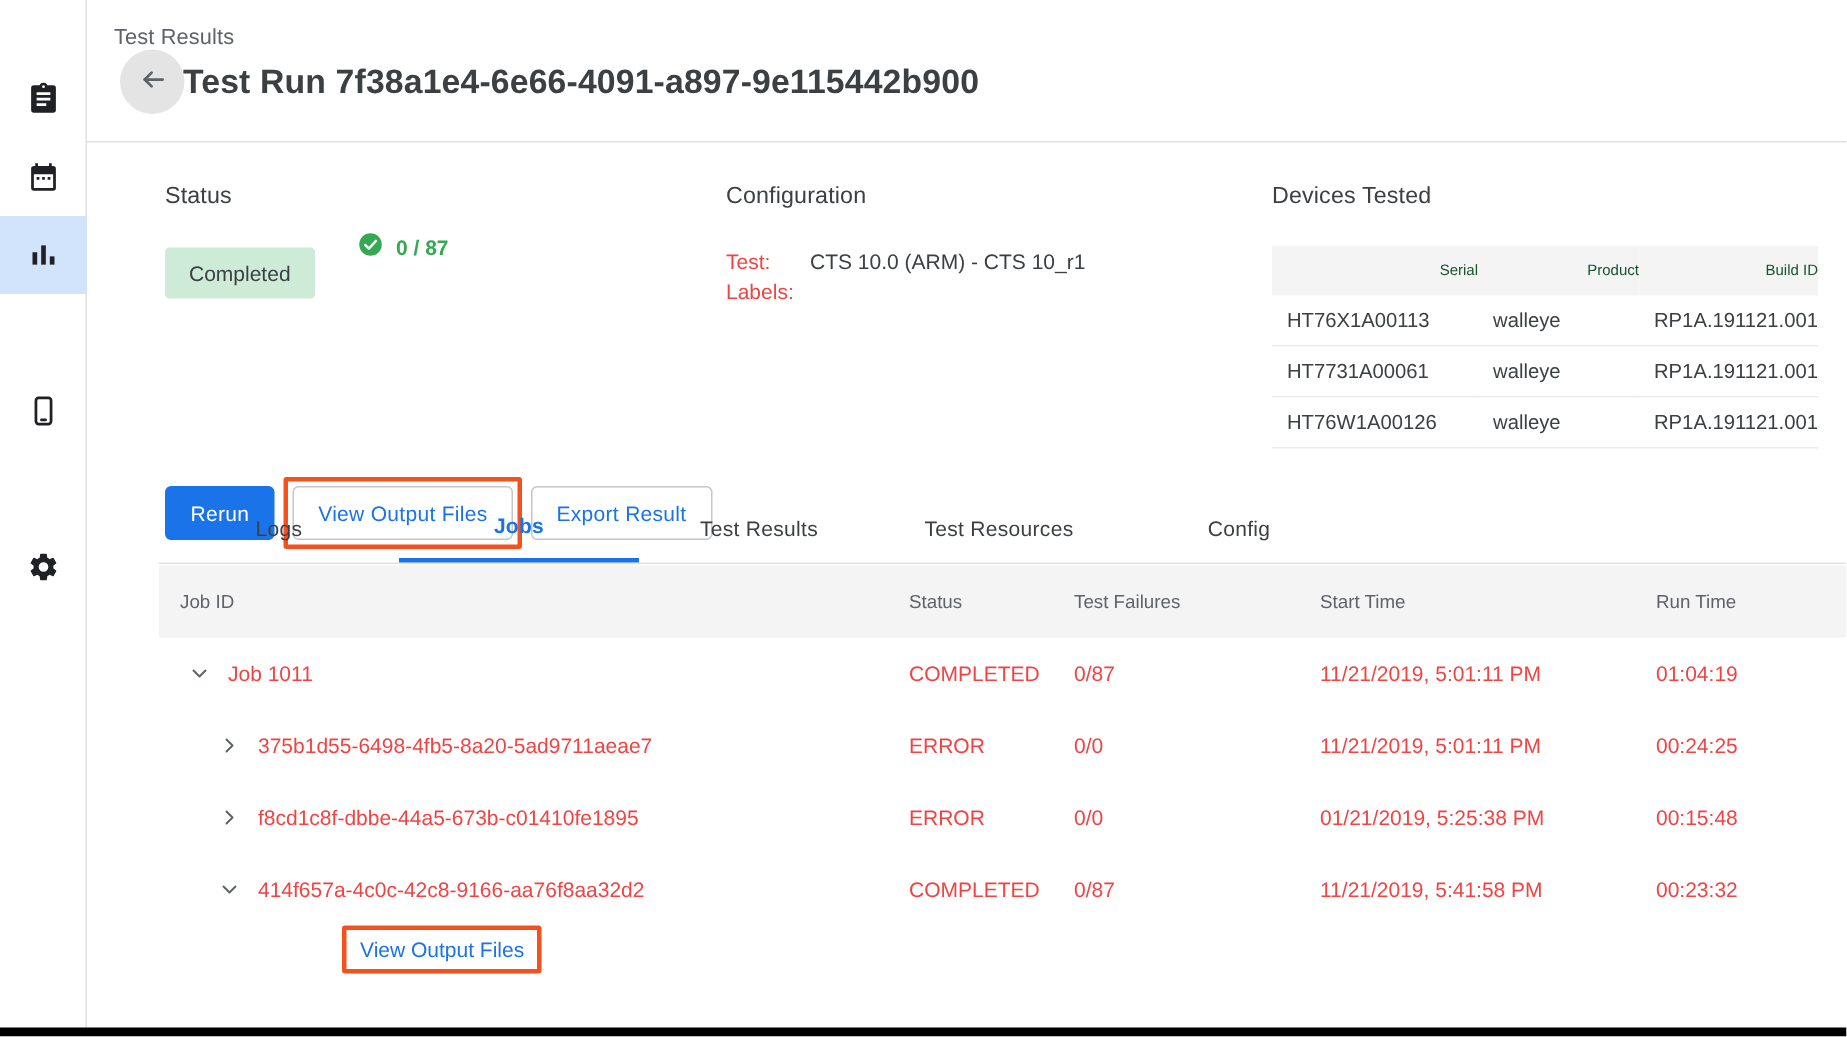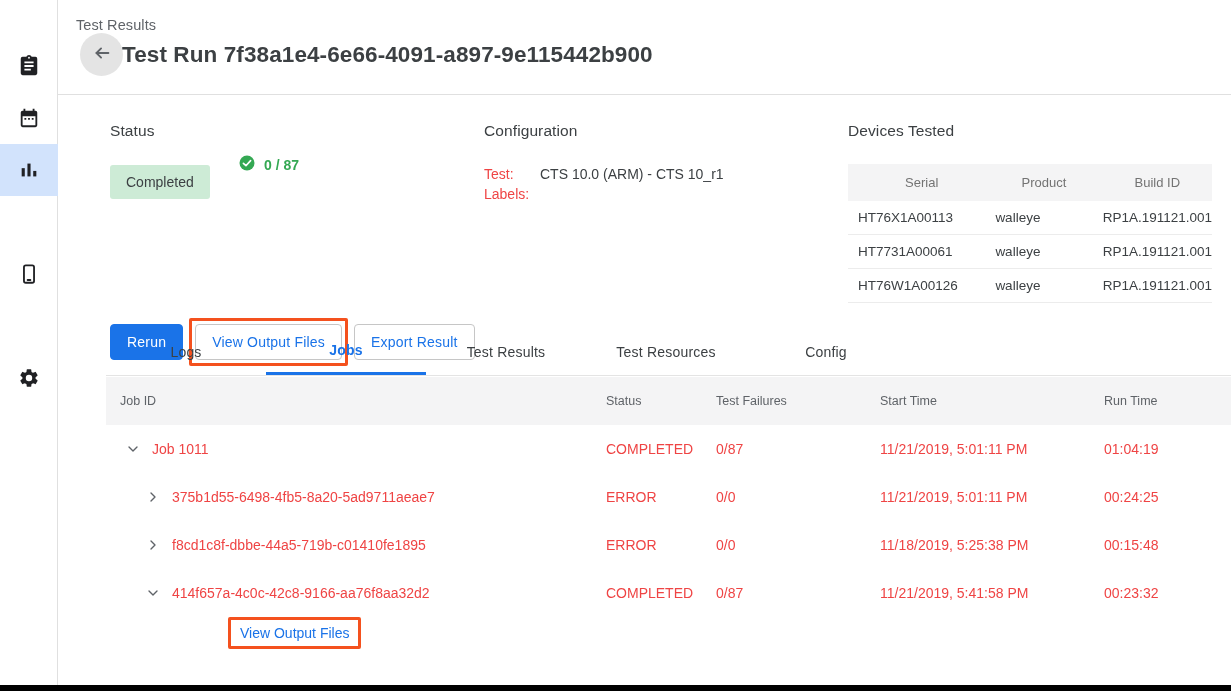--- a/index.html
+++ b/index.html
@@ -91,22 +91,22 @@
     row-gap: 4px;
     font-size: 14px; color: #3c4043;
   }
   #config-grid .k { color:#ef4444; }
   #config-grid .v { color:#3c4043; }
 
   
   #devices-col { position:absolute; left: 790px; top: 26px; width: 364px; }
   #devices-table { margin-top: 24px; width: 100%; border-collapse: collapse; }
   #devices-table th {
-    background:#f4f4f5; text-align:center; font-weight:normal;
-    font-size: 13px; color:#737373; padding: 11px 0 11px 10px;
+    background:#f4f4f5; text-align:right; font-weight:normal;
+    font-size: 10px; color:#14532d; padding: 11px 0 11px 10px;
   }
   #devices-table td {
     font-size: 13.5px; color:#3c4043;
     padding: 9px 0 9px 10px;
     border-bottom: 1px solid #ececec;
   }
   #devices-table .c-serial { width: 142px; }
   #devices-table .c-product { width: 116px; }
 
   
@@ -355,25 +355,25 @@
         <div class="cell-runtime">00:24:25</div>
       </div>
 
       <div class="job-row">
         <div class="cell-jobid indent-1">
           <span class="chev">
             <svg width="16" height="16" viewBox="0 0 24 24" fill="none" stroke="#5f6368" stroke-width="2" stroke-linecap="round" stroke-linejoin="round">
                 <polyline points="9,6 15,12 9,18"></polyline>
               </svg>
           </span>
-          <span class="job-label sub">f8cd1c8f-dbbe-44a5-719b-c01410fe1895</span>
+          <span class="job-label sub">f8cd1c8f-dbbe-44a5-673b-c01410fe1895</span>
         </div>
         <div class="cell-status">ERROR</div>
         <div class="cell-failures">0/0</div>
-        <div class="cell-start">11/18/2019, 5:25:38 PM</div>
+        <div class="cell-start">01/21/2019, 5:25:38 PM</div>
         <div class="cell-runtime">00:15:48</div>
       </div>
 
       <div class="job-row">
         <div class="cell-jobid indent-1">
           <span class="chev">
             <svg width="16" height="16" viewBox="0 0 24 24" fill="none" stroke="#5f6368" stroke-width="2" stroke-linecap="round" stroke-linejoin="round">
                 <polyline points="6,9 12,15 18,9"></polyline>
               </svg>
           </span>

